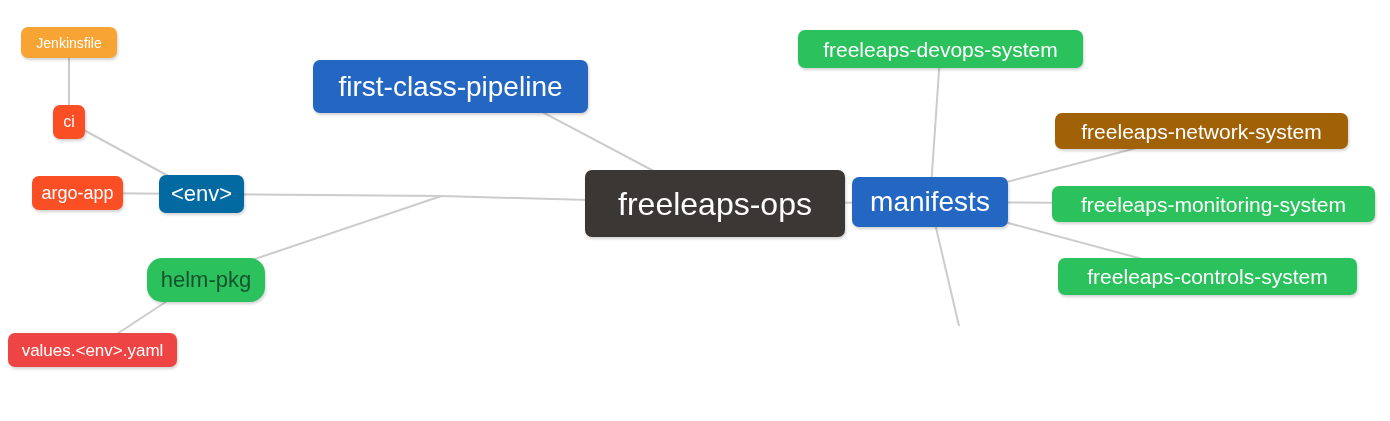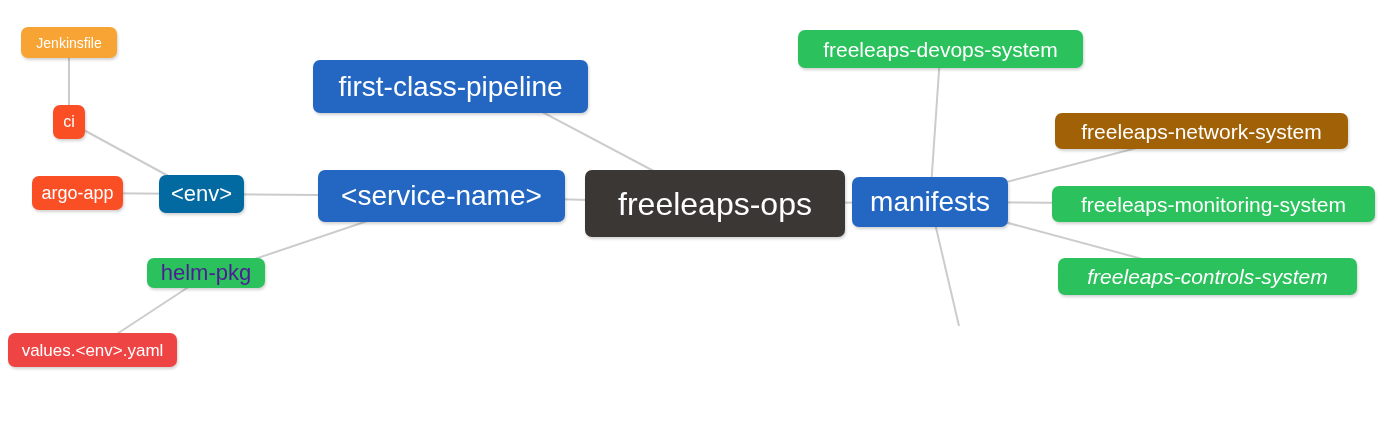--- a/index.html
+++ b/index.html
@@ -56,23 +56,22 @@
       <line x1="930" y1="202" x2="940.5" y2="49" stroke="#cccccc" stroke-width="2"></line>
       <line x1="930" y1="202" x2="1201.5" y2="131" stroke="#cccccc" stroke-width="2"></line>
       <line x1="930" y1="202" x2="1213.5" y2="204" stroke="#cccccc" stroke-width="2"></line>
       <line x1="930" y1="202" x2="1207.5" y2="276.5" stroke="#cccccc" stroke-width="2"></line>
       <line x1="930" y1="202" x2="959" y2="326" stroke="#cccccc" stroke-width="2"></line>
     </svg>
 <div class="node" style="left: 21px; top: 27px; width: 96px; height: 31px; font-size: 14px; background: rgb(248, 164, 52); color: rgb(255, 255, 255);">Jenkinsfile</div>
     <div class="node" style="left: 53px; top: 105px; width: 32px; height: 34px; font-size: 16px; background: rgb(250, 78, 37); color: rgb(255, 255, 255);">ci</div>
     <div class="node" style="left: 32px; top: 176px; width: 91px; height: 34px; font-size: 18px; background: rgb(250, 78, 37); color: rgb(255, 255, 255);">argo-app</div>
     <div class="node" style="left: 159px; top: 175px; width: 85px; height: 38px; font-size: 22px; background: #0369a1; color: rgb(255, 255, 255);">&lt;env&gt;</div>
-    <div class="node" style="left: 147px; top: 258px; width: 118px; height: 30px; font-size: 22px; background: rgb(43, 193, 92); color: #4c1d95;">helm-pkg</div>
+    <div class="node" style="left: 147px; top: 258px; width: 118px; height: 44px; font-size: 22px; background: rgb(43, 193, 92); color: #14532d; border-radius: 15px;">helm-pkg</div>
     <div class="node" style="left: 8px; top: 333px; width: 169px; height: 34px; font-size: 17px; background: #ef4444; color: rgb(255, 255, 255);">values.&lt;env&gt;.yaml</div>
     <div class="node" style="left: 313px; top: 37px; width: 275px; height: 53px; font-size: 28px; background: rgb(36, 103, 194); color: rgb(255, 255, 255); margin-top: 23px;">first-class-pipeline</div>
-    <div class="node" style="left: 318px; top: 170px; width: 247px; height: 52px; font-size: 28px; background: rgb(36, 103, 194); color: rgb(255, 255, 255);">&lt;service-name&gt;</div>
     <div class="node" style="left: 585px; top: 170px; width: 260px; height: 67px; font-size: 32px; background: rgb(59, 55, 52); color: rgb(255, 255, 255);">freeleaps-ops</div>
     <div class="node" style="left: 852px; top: 177px; width: 156px; height: 50px; font-size: 28px; background: rgb(36, 103, 194); color: rgb(255, 255, 255);">manifests</div>
     <div class="node" style="left: 798px; top: 30px; width: 285px; height: 38px; font-size: 21px; background: rgb(43, 193, 92); color: rgb(255, 255, 255);">freeleaps-devops-system</div>
     <div class="node" style="left: 1055px; top: 113px; width: 293px; height: 36px; font-size: 21px; background: #a16207; color: rgb(255, 255, 255);">freeleaps-network-system</div>
     <div class="node" style="left: 1052px; top: 186px; width: 323px; height: 36px; font-size: 21px; background: rgb(43, 193, 92); color: rgb(255, 255, 255);">freeleaps-monitoring-system</div>
-    <div class="node" style="left: 1058px; top: 258px; width: 299px; height: 37px; font-size: 21px; background: rgb(43, 193, 92); color: rgb(255, 255, 255); font-style: italic;">freeleaps-controls-system</div>
+    <div class="node" style="left: 1058px; top: 258px; width: 299px; height: 37px; font-size: 21px; background: rgb(43, 193, 92); color: rgb(255, 255, 255);">freeleaps-controls-system</div>
   </div>
 
 </body></html>

